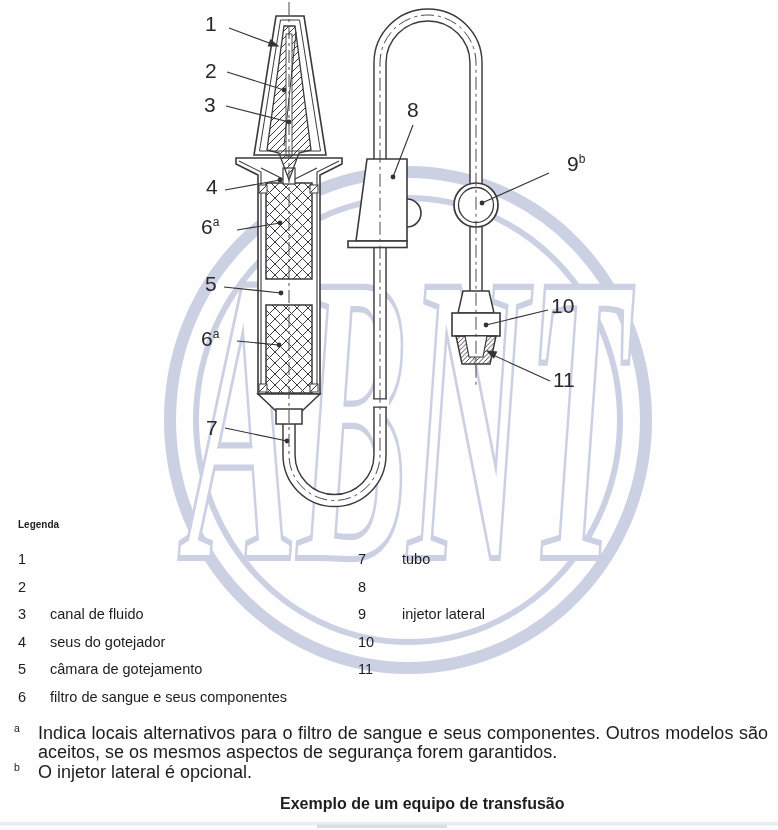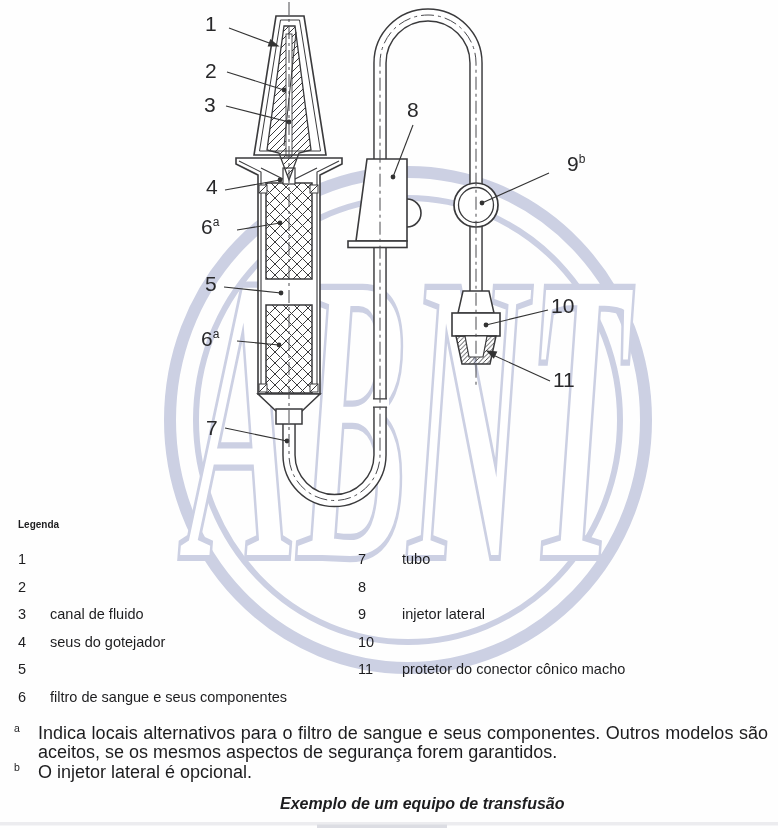--- a/index.html
+++ b/index.html
@@ -19,21 +19,21 @@
   .legend-col{position:absolute;top:550px;}
   .legend-col.left{left:18px;}
   .legend-col.right{left:358px;}
   .lrow{display:flex;height:27.6px;font-size:14.5px;line-height:1.25;}
   .legend-col.left .lnum{width:32px;flex:0 0 32px;}
   .legend-col.right .lnum{width:44px;flex:0 0 44px;}
   .fn-marker{position:absolute;font-size:10.5px;color:#1d1d1f;}
   .fn-text{position:absolute;left:38px;width:730px;font-size:18px;line-height:18.6px;
            text-align:justify;text-align-last:left;}
   .fn-text.single{text-align:left;}
-  .caption{position:absolute;left:280px;top:795px;font-size:16px;font-weight:bold;white-space:nowrap;font-style:italic;}
+  .caption{position:absolute;left:280px;top:795px;font-size:16px;font-weight:bold;white-space:nowrap;}
 </style>
 </head>
 <body>
 
 <div id="page">
 
   <svg id="art" width="778" height="830" viewBox="0 0 778 830">
     <defs>
       <pattern id="xh" width="11" height="11" patternUnits="userSpaceOnUse">
         <path d="M0,11 L11,0 M0,0 L11,11" stroke="#3a3a3c" stroke-width="1" fill="none"></path>
@@ -183,20 +183,21 @@
     <div class="lrow">
         <span class="lnum">3</span>
         <span class="ltxt">canal de fluido</span>
       </div>
     <div class="lrow">
         <span class="lnum">4</span>
         <span class="ltxt">seus do gotejador</span>
       </div>
     <div class="lrow">
         <span class="lnum">5</span>
+        <span class="ltxt">câmara de gotejamento</span>
       </div>
     <div class="lrow">
         <span class="lnum">6</span>
         <span class="ltxt">filtro de sangue e seus componentes</span>
       </div>
   </div>
 
   <div class="legend-col right">
     <div class="lrow">
         <span class="lnum">7</span>
@@ -207,21 +208,20 @@
       </div>
     <div class="lrow">
         <span class="lnum">9</span>
         <span class="ltxt">injetor lateral</span>
       </div>
     <div class="lrow">
         <span class="lnum">10</span>
       </div>
     <div class="lrow">
         <span class="lnum">11</span>
-        <span class="ltxt">protetor do conector cônico macho</span>
       </div>
   </div>
 
   <sup class="fn-marker" style="left:14px;top:722px">a</sup>
   <div class="fn-text" style="top:724px">Indica locais alternativos para o filtro de sangue e seus componentes. Outros modelos são aceitos, se os mesmos aspectos de segurança forem garantidos.</div>
 
   <sup class="fn-marker" style="left:14px;top:761px">b</sup>
   <div class="fn-text single" style="top:763px">O injetor lateral é opcional.</div>
 
   <div class="caption">Exemplo de um equipo de transfusão</div>

